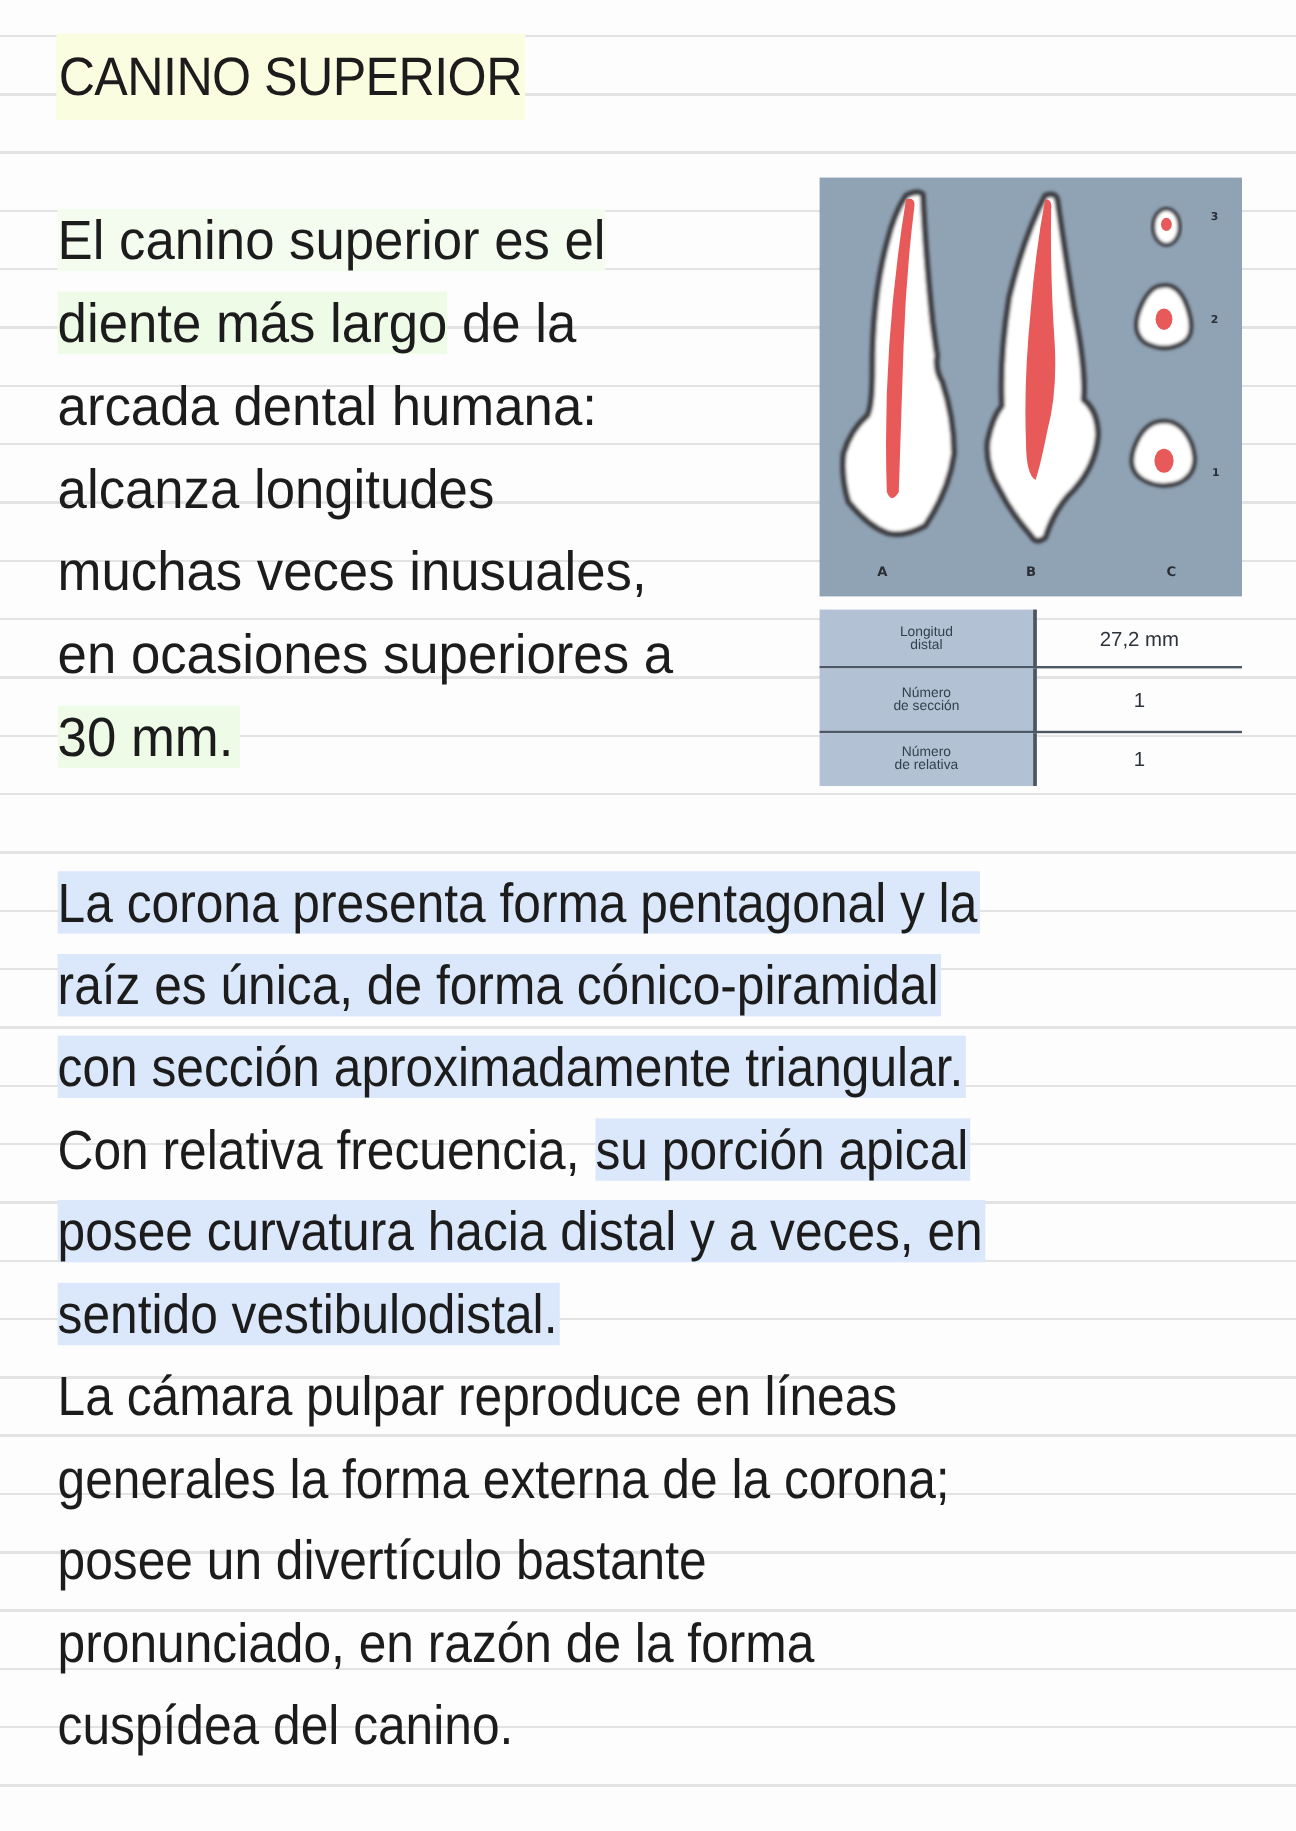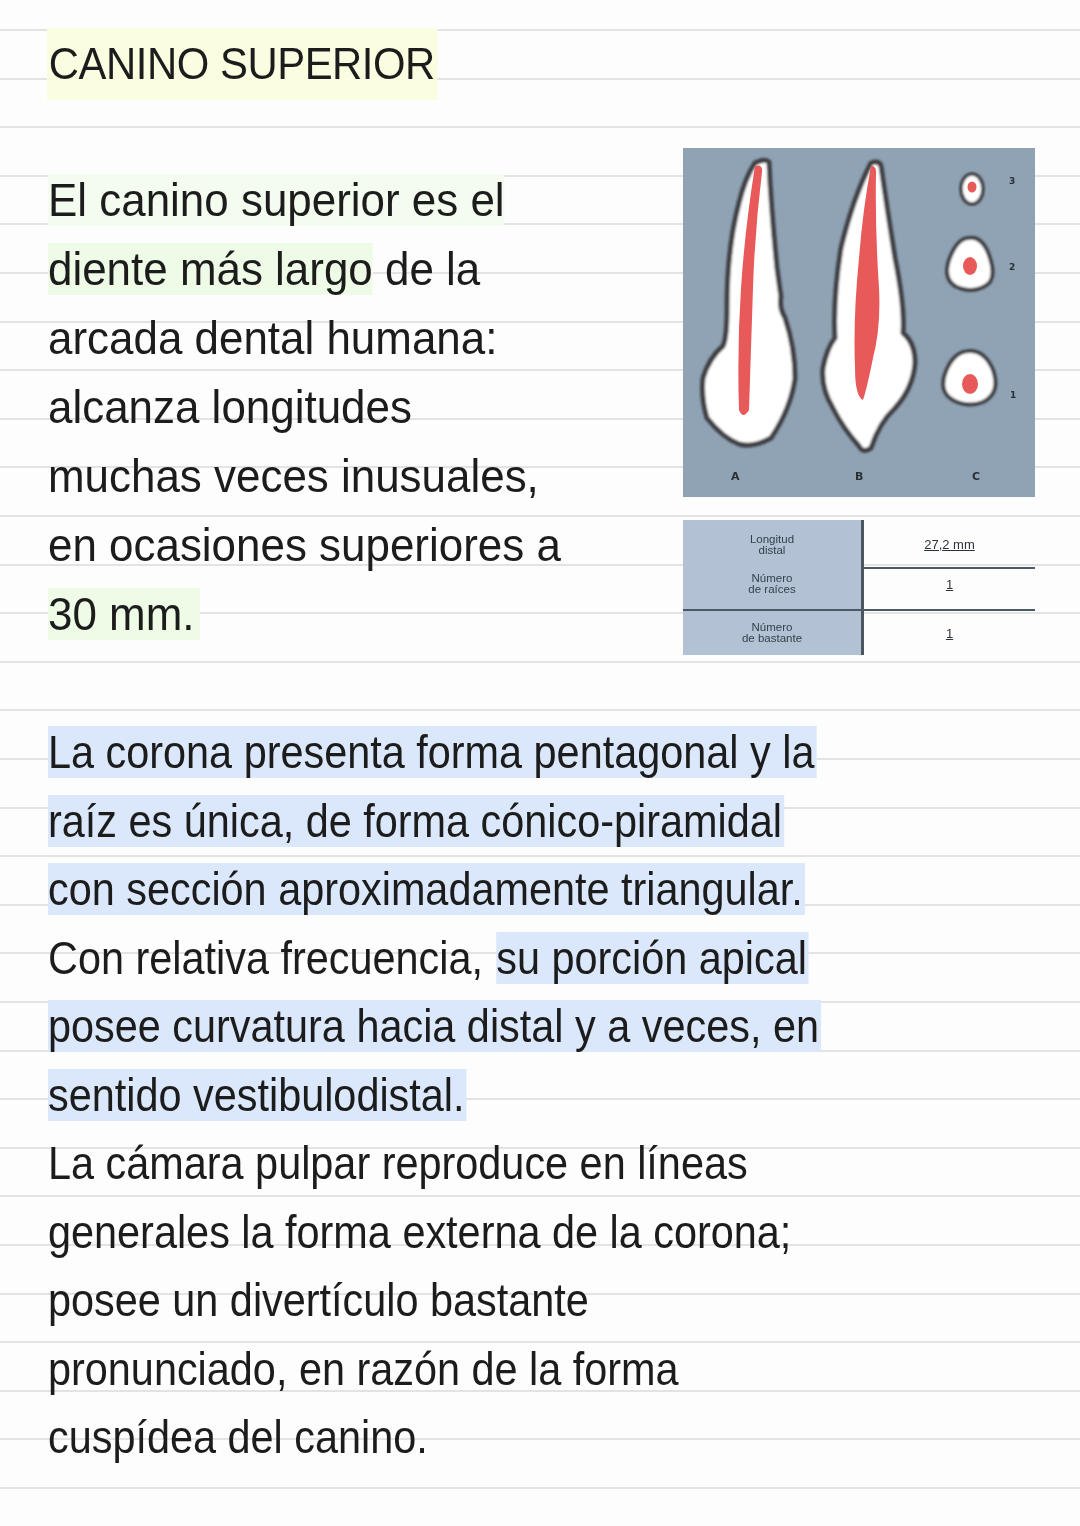--- a/index.html
+++ b/index.html
@@ -49,21 +49,21 @@
   .trow { position: absolute; left: 0; width: 352px; height: 49px; }
   .thead-cell {
     position: absolute; left: 0; top: 0; width: 178px; height: 100%;
     background: #b2c2d4; border-right: 3px solid #4a5560;
     display: flex; flex-direction: column; justify-content: center; align-items: center;
     font-size: 11.5px; line-height: 11px; color: #34404c; text-align: center;
   }
   .tval-cell {
     position: absolute; left: 181px; top: 0; width: 171px; height: 100%;
     display: flex; align-items: center; justify-content: center;
-    font-size: 13px; color: #2d333a; text-decoration: underline;
+    font-size: 17px; color: #2d333a;
   }
   .trow .sep {
     position: absolute; left: 0; bottom: 0; width: 352px; height: 2px; background: #4c5863;
   }
 </style>
 </head>
 <body>
 
 <div class="rules"></div>
 
@@ -112,40 +112,40 @@
   </svg>
   <span class="fig-label" style="left:48px; top:322px">A</span>
   <span class="fig-label" style="left:172px; top:322px">B</span>
   <span class="fig-label" style="left:289px; top:322px">C</span>
   <span class="fig-label" style="left:326px; top:28px; font-size:9px">3</span>
   <span class="fig-label" style="left:326px; top:114px; font-size:9px">2</span>
   <span class="fig-label" style="left:327px; top:242px; font-size:9px">1</span>
 </div>
 
 <div class="table">
-  <div class="trow" style="top:12px">
+  <div class="trow" style="top:0px">
     <div class="thead-cell">
       <span>Longitud</span>
       <span>distal</span>
     </div>
     <div class="tval-cell">27,2 mm</div>
     <div class="sep"></div>
   </div>
   <div class="trow" style="top:49px; height:54px">
     <div class="thead-cell">
       <span>Número</span>
-      <span>de raíces</span>
+      <span>de sección</span>
     </div>
     <div class="tval-cell">1</div>
     <div class="sep"></div>
   </div>
   <div class="trow" style="top:103px; height:44px">
     <div class="thead-cell">
       <span>Número</span>
-      <span>de bastante</span>
+      <span>de relativa</span>
     </div>
     <div class="tval-cell">1</div>
   </div>
 </div>
 
 <div class="para p2">
   <div class="line" style="top:0px"><span class="hl-blue">La corona presenta forma pentagonal y la</span></div>
   <div class="line" style="top:68.5px"><span class="hl-blue">raíz es única, de forma cónico-piramidal</span></div>
   <div class="line" style="top:137px"><span class="hl-blue">con sección aproximadamente triangular.</span></div>
   <div class="line" style="top:205.5px"><span>Con relativa frecuencia, </span><span class="hl-blue">su porción apical</span></div>

